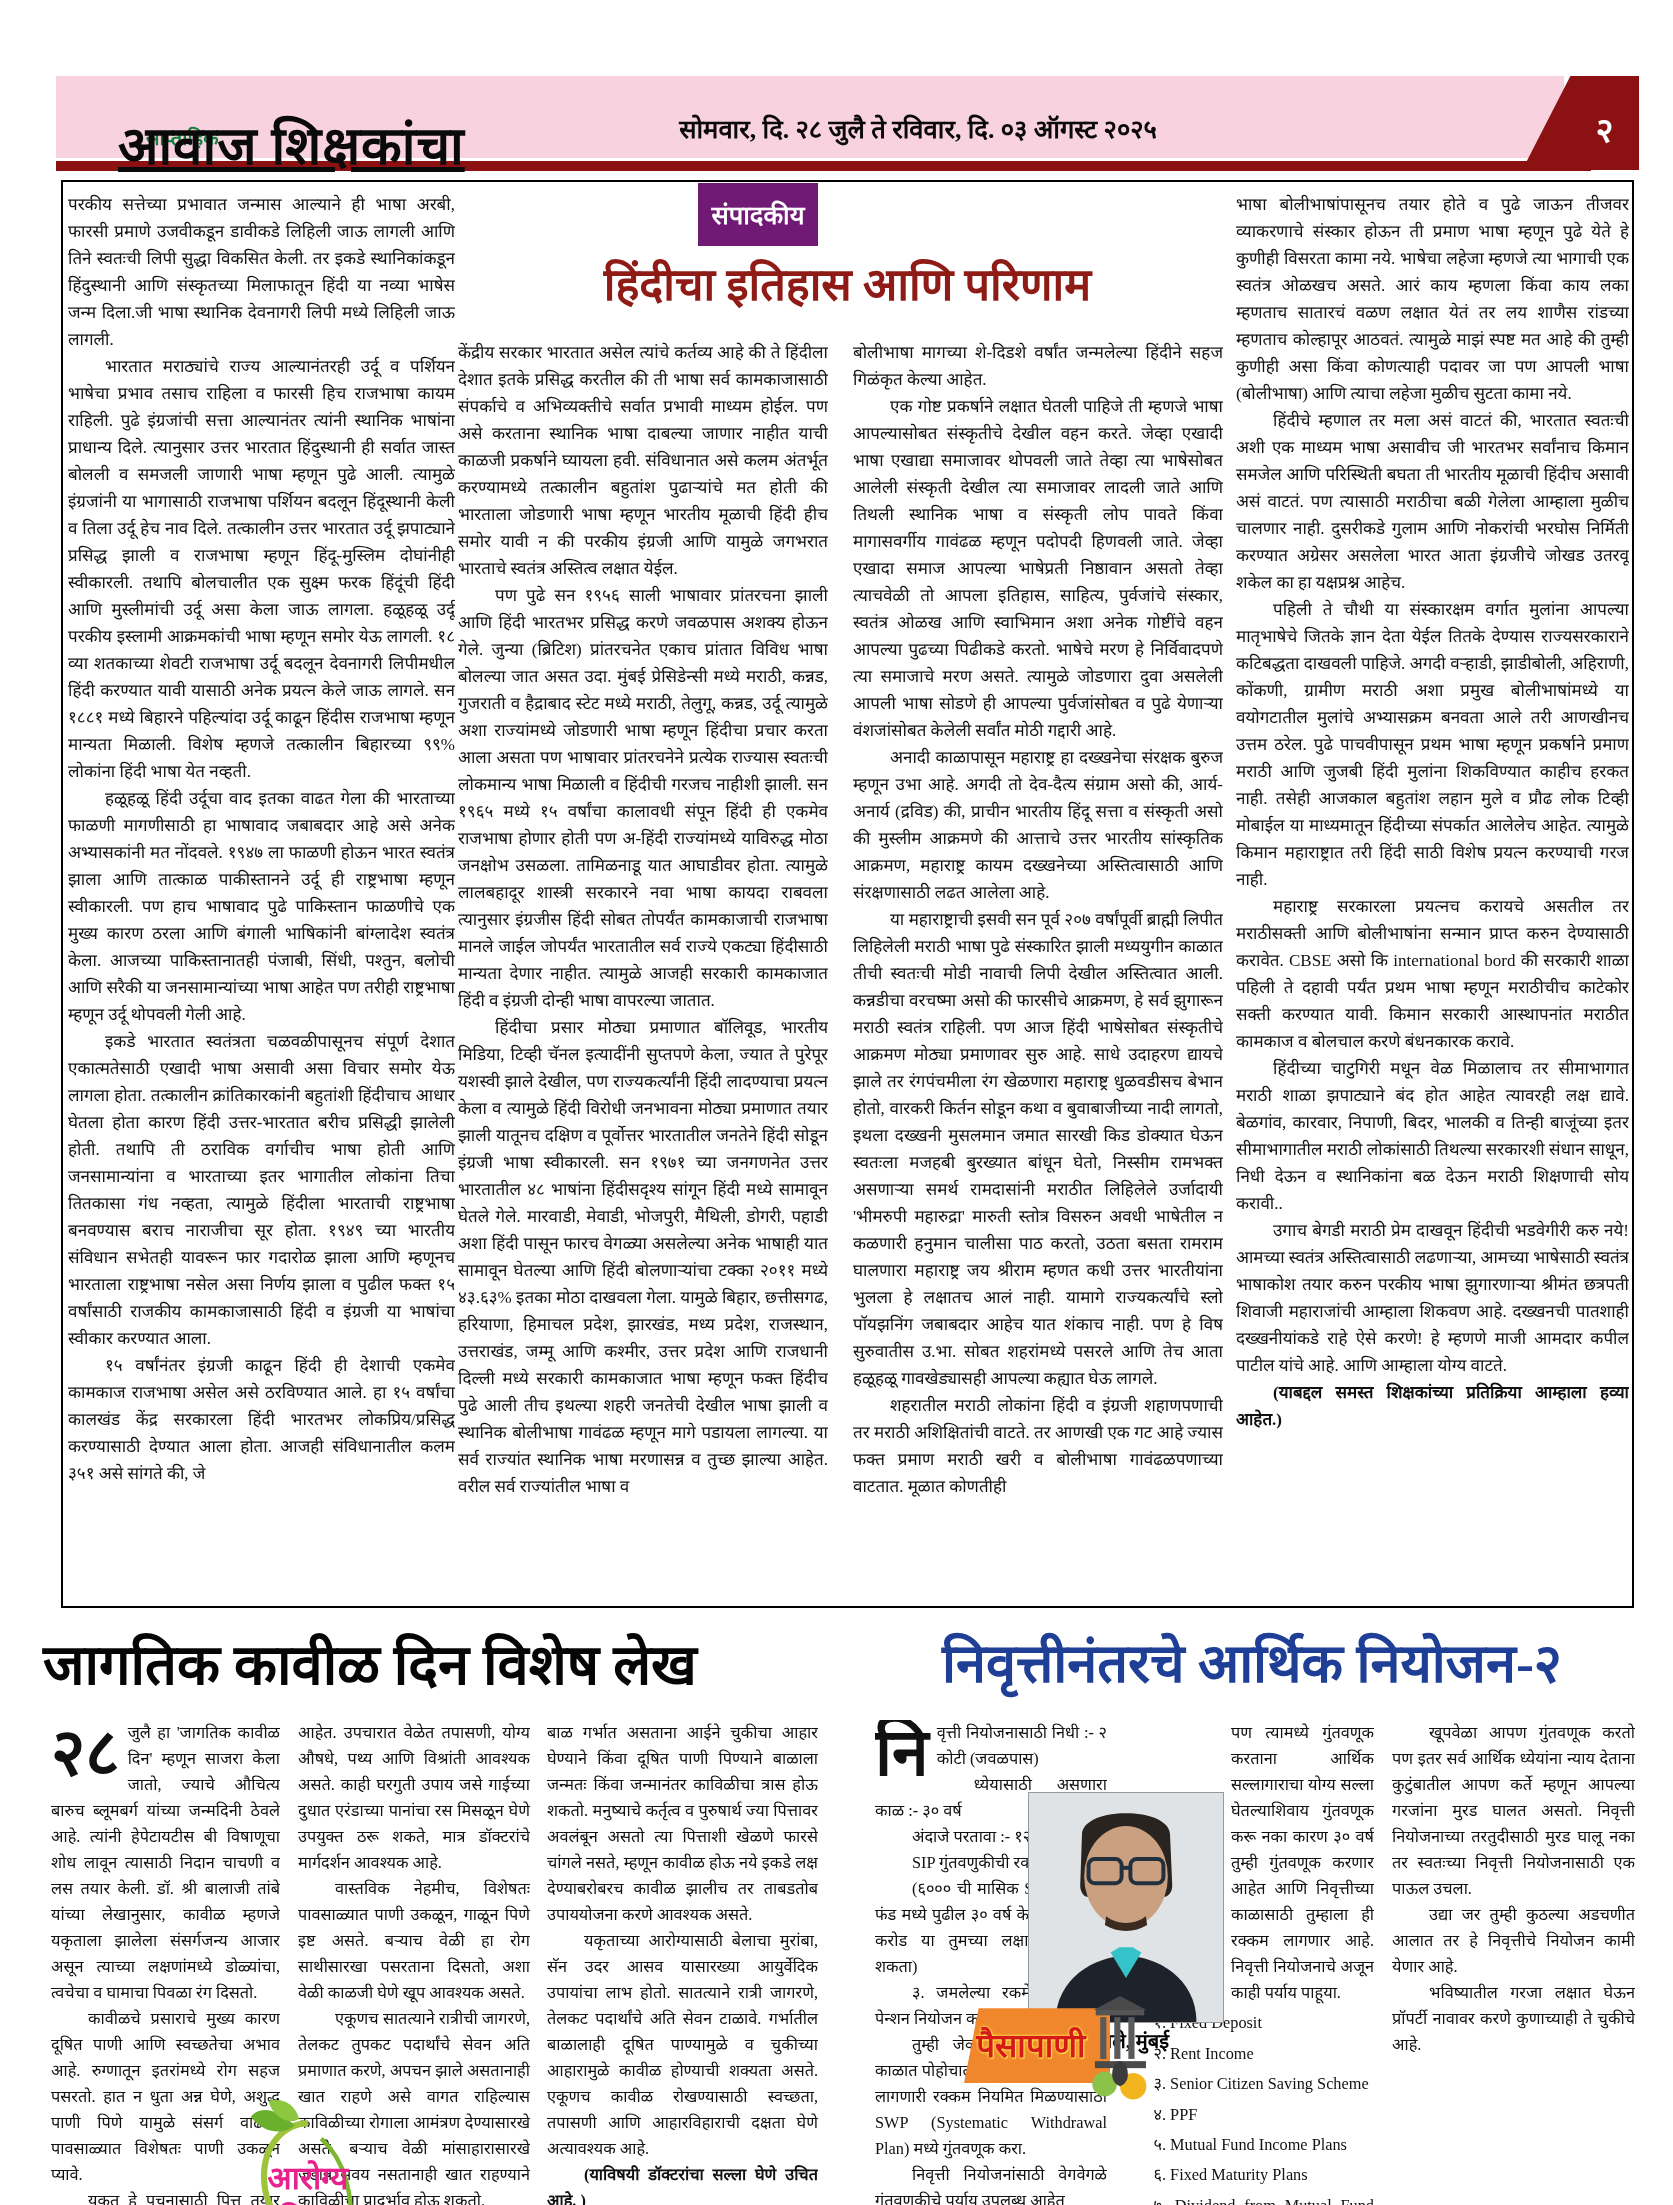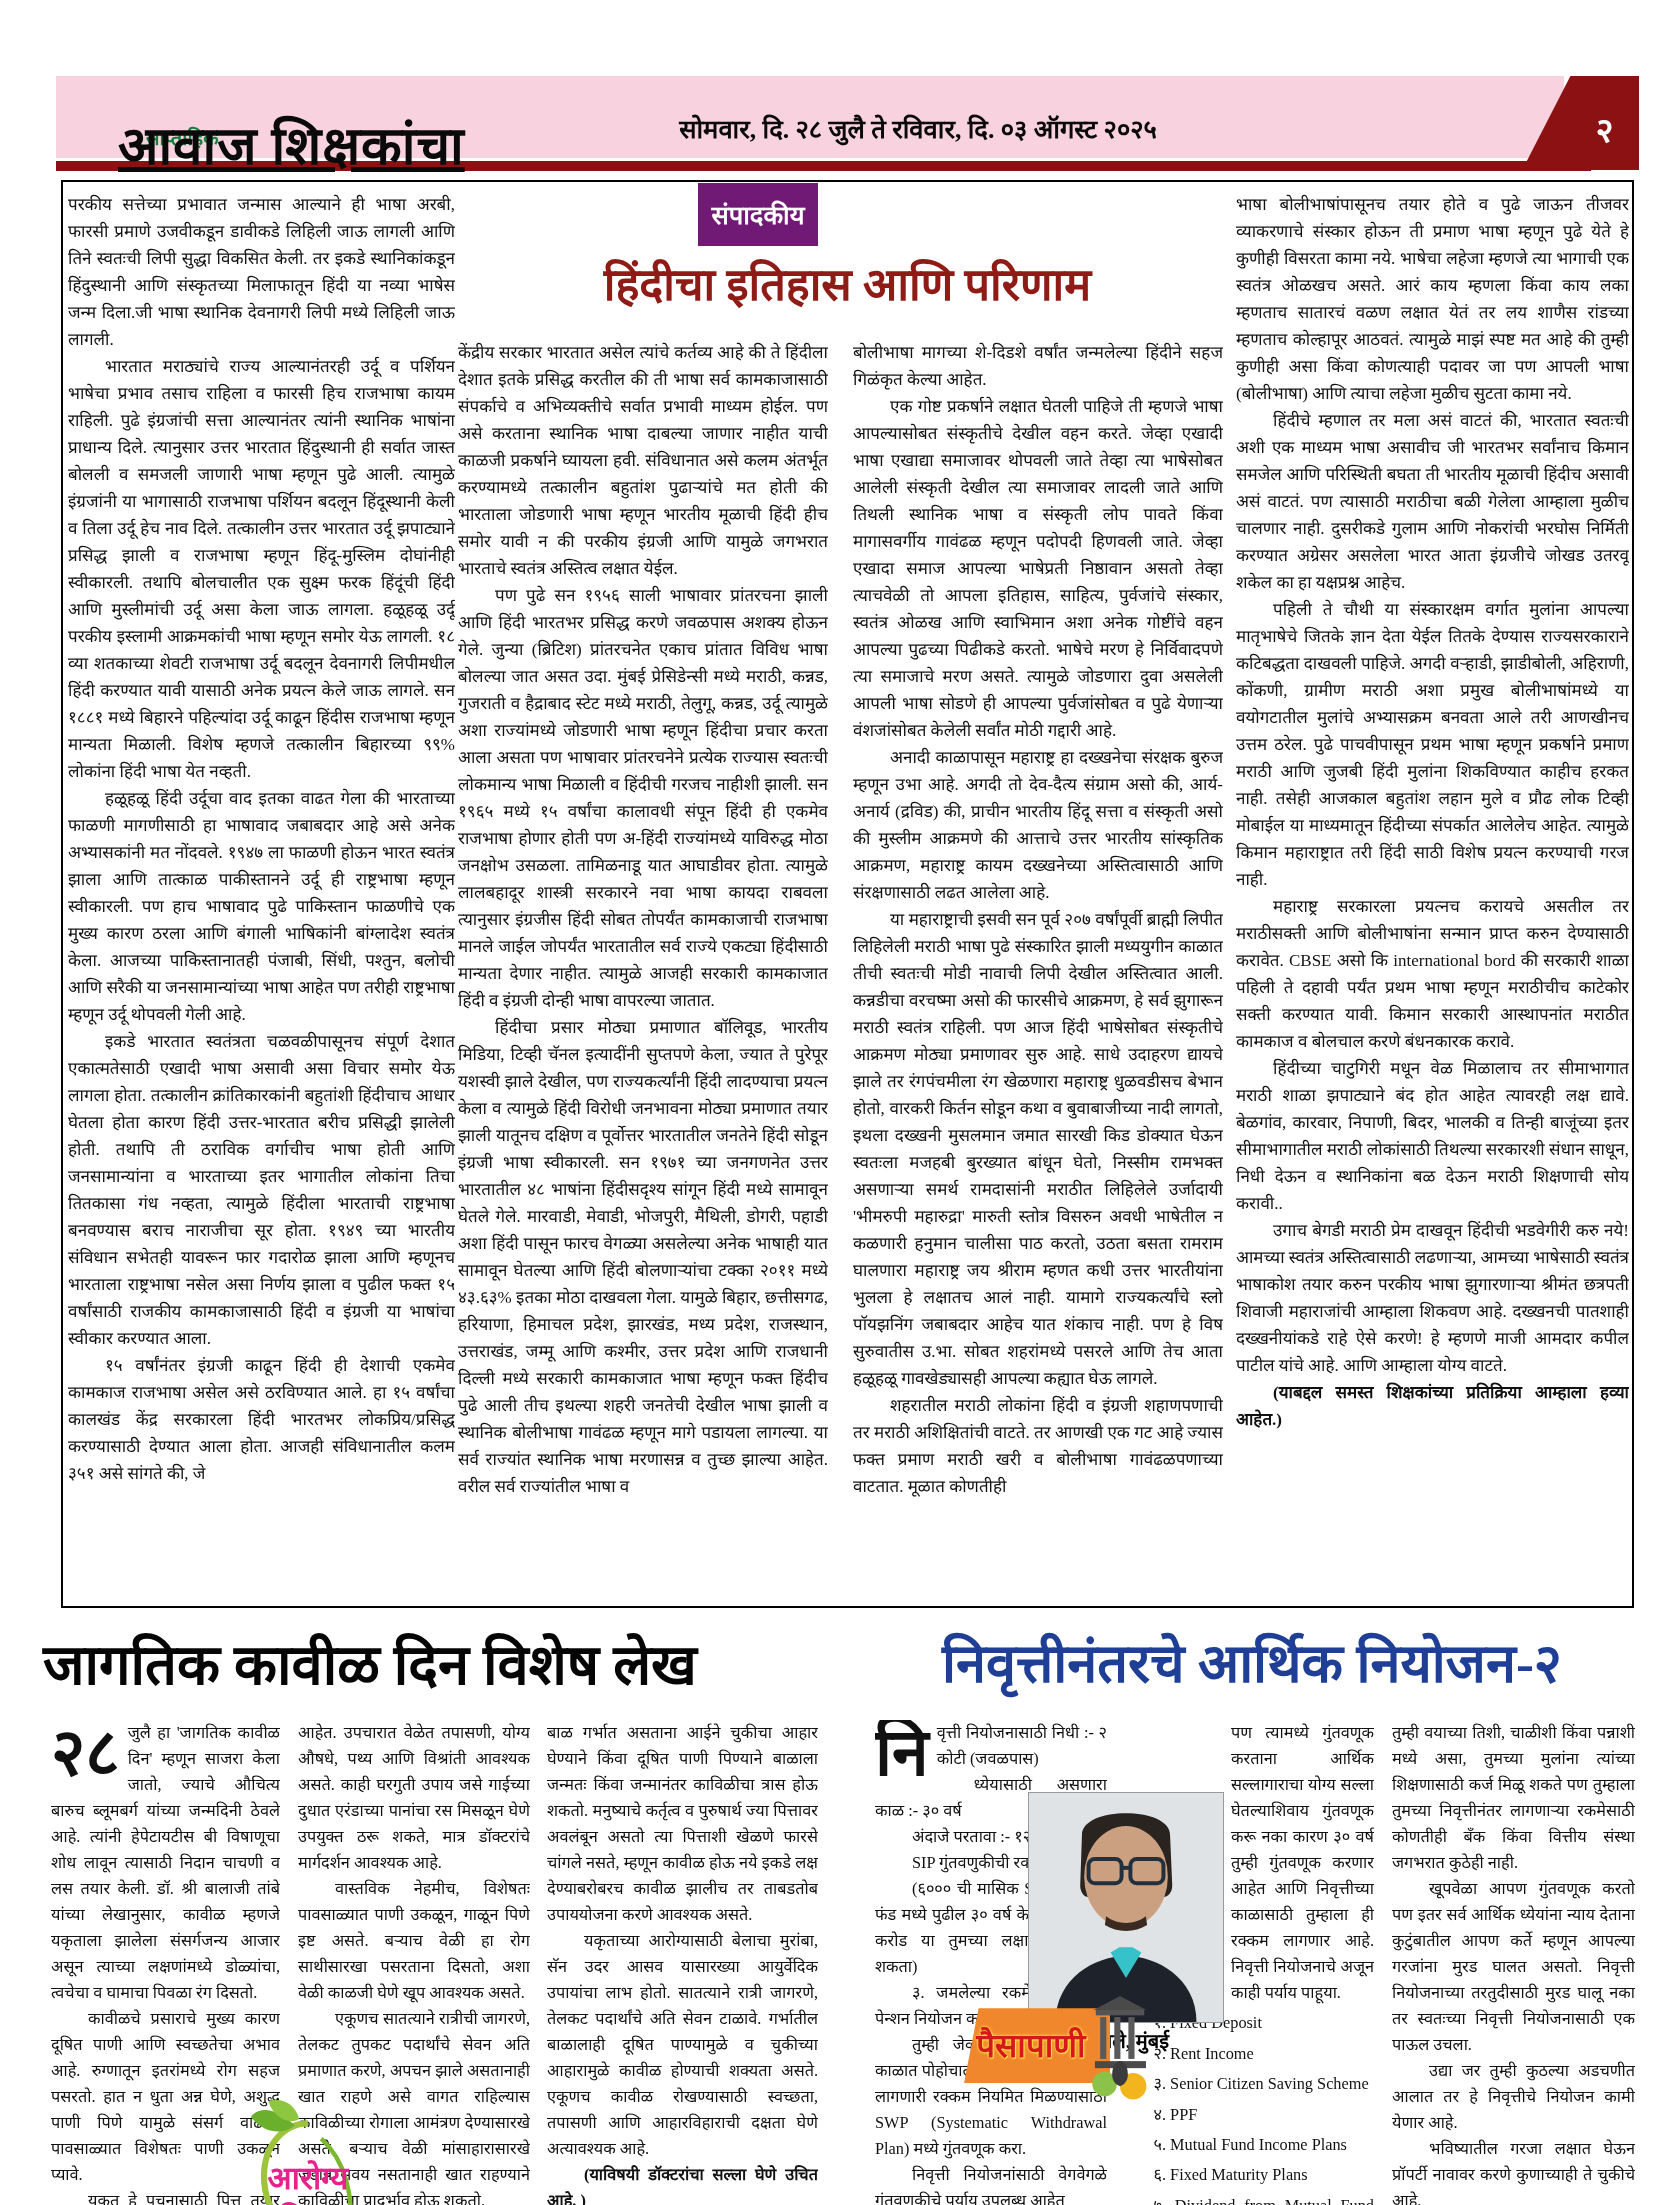--- a/index.html
+++ b/index.html
@@ -145,21 +145,20 @@
   <p class="p fin-list">१. Fixed Deposit</p>
   <p class="p fin-list">२. Rent Income</p>
   <p class="p fin-list">३. Senior Citizen Saving Scheme</p>
   <p class="p fin-list">४. PPF</p>
   <p class="p fin-list">५. Mutual Fund Income Plans</p>
   <p class="p fin-list">६. Fixed Maturity Plans</p>
   <p class="p fin-list">७. Dividend from Mutual Fund Shares</p>
 
 </div>
 <div class="bot-col finC3">
-  <p class="p cont">तुम्ही वयाच्या तिशी, चाळीशी किंवा पन्नाशी मध्ये असा, तुमच्या मुलांना त्यांच्या शिक्षणासाठी कर्ज मिळू शकते पण तुम्हाला तुमच्या निवृत्तीनंतर लागणाऱ्या रकमेसाठी कोणतीही बँक किंवा वित्तीय संस्था जगभरात कुठेही नाही.</p>
   <p class="p">खूपवेळा आपण गुंतवणूक करतो पण इतर सर्व आर्थिक ध्येयांना न्याय देताना कुटुंबातील आपण कर्ते म्हणून आपल्या गरजांना मुरड घालत असतो. निवृत्ती नियोजनाच्या तरतुदीसाठी मुरड घालू नका तर स्वतःच्या निवृत्ती नियोजनासाठी एक पाऊल उचला.</p>
   <p class="p">उद्या जर तुम्ही कुठल्या अडचणीत आलात तर हे निवृत्तीचे नियोजन कामी येणार आहे.</p>
   <p class="p">भविष्यातील गरजा लक्षात घेऊन प्रॉपर्टी नावावर करणे कुणाच्याही ते चुकीचे आहे.</p>
 
 </div>
 
 <div class="photo">
   <svg width="194" height="229" viewBox="0 0 440 520">
     <rect x="0" y="0" width="440" height="520" fill="#dfe3e6"></rect>
     <path d="M120,95 C120,30 320,30 320,95 L325,210 C325,230 310,240 300,235 L140,235 C128,240 116,228 116,210 Z" fill="#2a2420"></path>

